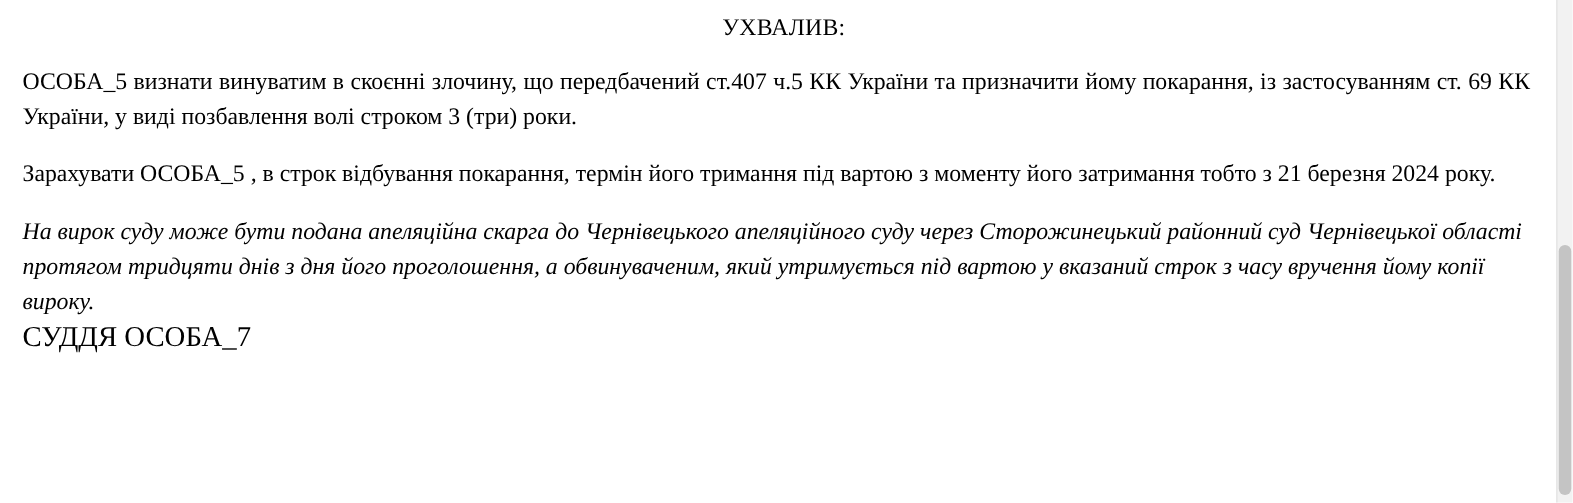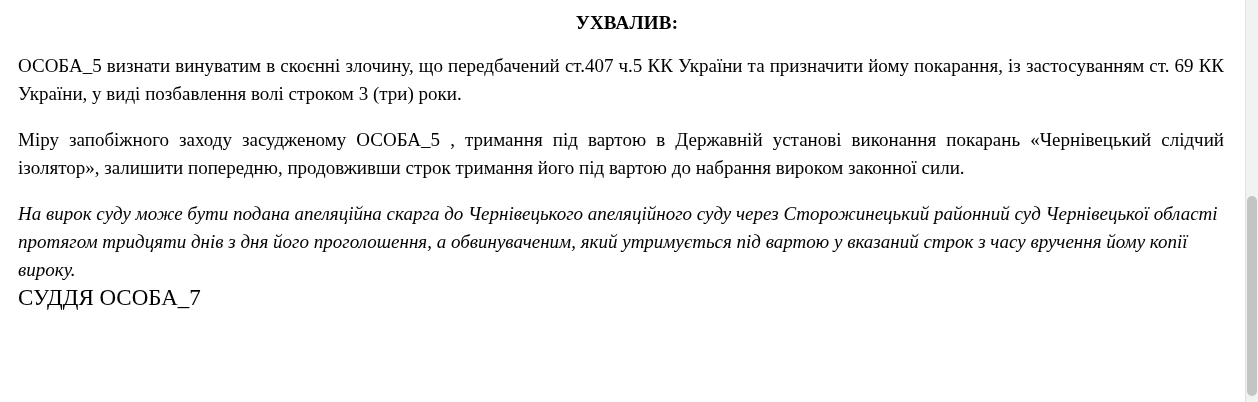--- a/index.html
+++ b/index.html
@@ -16,21 +16,21 @@
   }
   .page {
     position: relative;
     width: 1258px;
     height: 402px;
     box-sizing: border-box;
     padding: 10px 22px 0 18px;
   }
   .doc-heading {
     text-align: center;
-    font-weight: bold;
+    font-weight: normal;
     font-size: 19px;
     line-height: 26px;
     margin: 0 0 16px 0;
     letter-spacing: 0.2px;
   }
   .doc-para {
     font-size: 19px;
     line-height: 28px;
     text-align: justify;
     text-justify: inter-word;
@@ -70,22 +70,22 @@
 </style>
 </head>
 <body>
 
 <div class="page">
 
   <h1 class="doc-heading">УХВАЛИВ:</h1>
 
   <p class="doc-para">ОСОБА_5 визнати винуватим в скоєнні злочину, що передбачений ст.407 ч.5 КК України та призначити йому покарання, із застосуванням ст. 69 КК України, у виді позбавлення волі строком 3 (три) роки.</p>
 
+  <p class="doc-para">Зарахувати ОСОБА_5 , в строк відбування покарання, термін його тримання під вартою з моменту його затримання тобто з 21 березня 2024 року.</p>
 
-  <p class="doc-para">Міру запобіжного заходу засудженому ОСОБА_5 , тримання під вартою в Державній установі виконання покарань «Чернівецький слідчий ізолятор», залишити попередню, продовживши строк тримання його під вартою до набрання вироком законної сили.</p>
 
   <p class="doc-para last">На вирок суду може бути подана апеляційна скарга до Чернівецького апеляційного суду через Сторожинецький районний суд Чернівецької області протягом тридцяти днів з дня його проголошення, а обвинуваченим, який утримується під вартою у вказаний строк з часу вручення йому копії вироку.</p>
 
   <p class="signature">СУДДЯ ОСОБА_7</p>
 
   <div class="scrollbar">
     <div class="scrollbar-thumb"></div>
   </div>
 
 </div>

